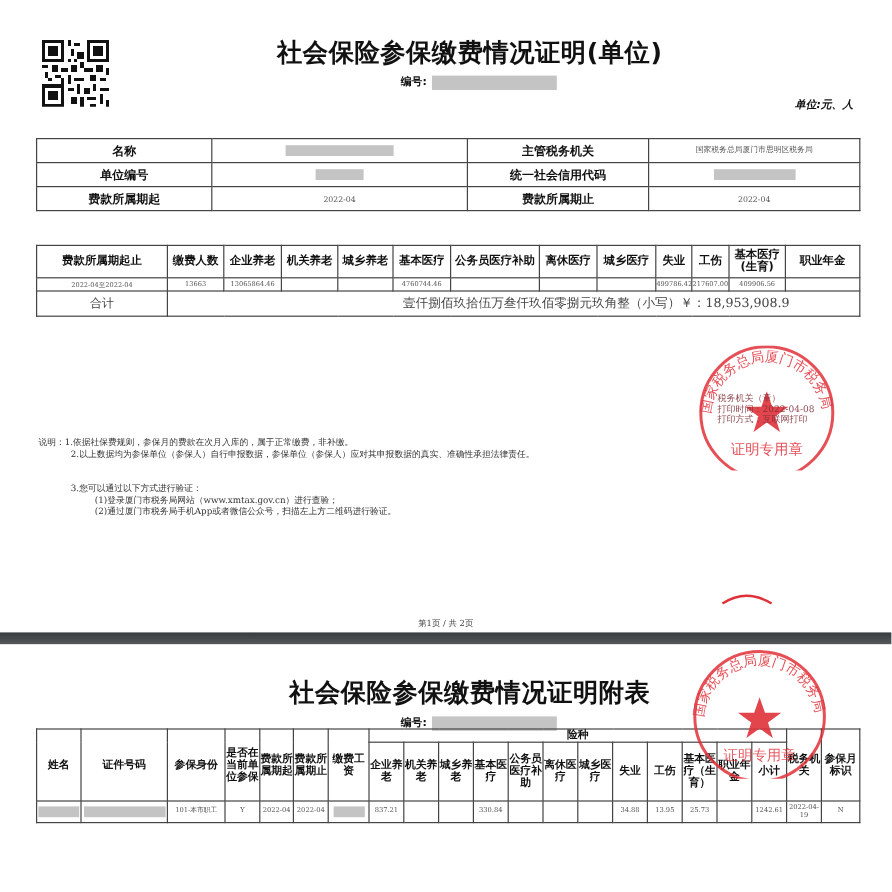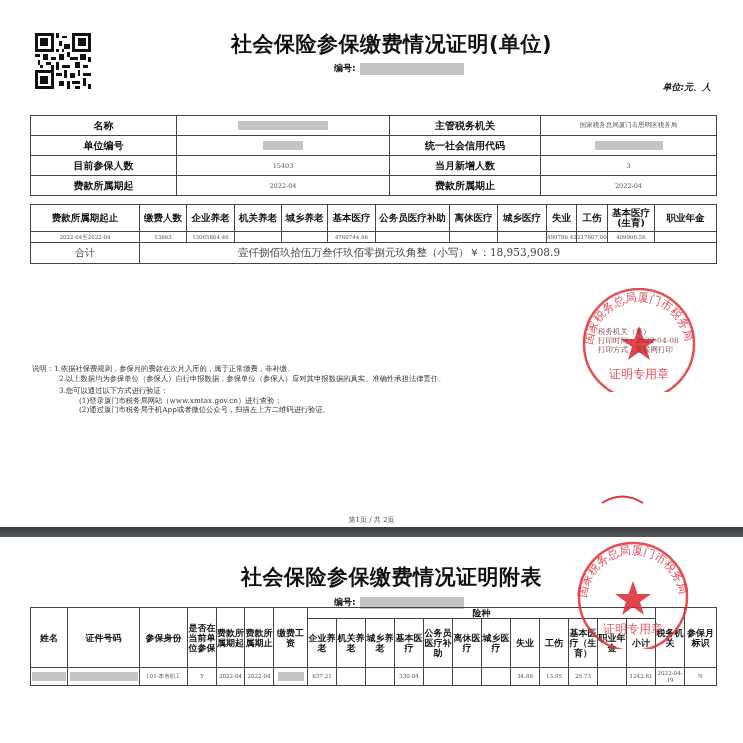--- a/index.html
+++ b/index.html
@@ -26,21 +26,21 @@
   td, th { border: 1.5px solid #444; text-align: center; vertical-align: middle; }
   .info { left: 30px; top: 115px; width: 687px; }
   .info td { height: 20px; font-size: 6.5px; color: #555; }
   .info td.lbl { font-family: "DejaVu Sans", sans-serif; font-weight: bold; font-size: 10px; color: #111; }
   .mask-cell { display: inline-block; height: 9px; background: #c4c4c4; vertical-align: middle; }
 
   .fee { left: 30px; top: 204px; width: 687px; }
   .fee th { font-family: "DejaVu Sans", sans-serif; font-weight: bold; font-size: 9.5px; line-height: 10px; height: 27px; padding: 0 1px; }
   .fee td.v { font-size: 5.5px; color: #555; height: 11px; }
   .fee td.sum-lbl { font-size: 10px; color: #444; height: 21px; margin-top: 44px; }
-  .fee td.sum-val { font-size: 10.5px; color: #444; padding-right: 58px; height: 21px; }
+  .fee td.sum-val { font-size: 10.5px; color: #444; text-align: right; padding-right: 58px; height: 21px; }
 
   .notes { position: absolute; left: 32px; top: 364px; font-size: 7.3px; color: #333; line-height: 10px; }
   .notes .n { padding-left: 27px; }
   .notes .n2 { padding-left: 47px; line-height: 9px; }
 
   .footer-page { position: absolute; left: 0; width: 743px; top: 515px; text-align: center; font-size: 7px; color: #444; }
 
   .stamp { position: absolute; pointer-events: none; }
   .stamp-text { position: absolute; color: #7a2a33; font-size: 7.5px; line-height: 9px; opacity: .85; }
 
@@ -122,26 +122,20 @@
       <td class="lbl">主管税务机关</td>
       <td>国家税务总局厦门市思明区税务局</td>
     </tr>
     <tr>
       <td class="lbl">单位编号</td>
       <td><span class="mask-cell" style="width:40px"></span></td>
       <td class="lbl">统一社会信用代码</td>
       <td><span class="mask-cell" style="width:68px"></span></td>
     </tr>
     <tr>
-      <td class="lbl">目前参保人数</td>
-      <td>15403</td>
-      <td class="lbl">当月新增人数</td>
-      <td>3</td>
-    </tr>
-    <tr>
       <td class="lbl">费款所属期起</td>
       <td>2022-04</td>
       <td class="lbl">费款所属期止</td>
       <td>2022-04</td>
     </tr>
   </tbody>
     </table>
 
   <table class="fee">
     <colgroup>
@@ -193,21 +187,21 @@
     <tr>
       <td class="sum-lbl">合计</td>
       <td class="sum-val" colspan="12">壹仟捌佰玖拾伍万叁仟玖佰零捌元玖角整（小写）￥：18,953,908.9</td>
     </tr>
   </tbody>
     </table>
 
   <div class="notes">
     <div><span>说明：</span><span>1.依据社保费规则，参保月的费款在次月入库的，属于正常缴费，非补缴。</span></div>
     <div class="n">2.以上数据均为参保单位（参保人）自行申报数据，参保单位（参保人）应对其申报数据的真实、准确性承担法律责任。</div>
-    <div class="n" style="margin-top:2px">3.您可以通过以下方式进行验证：</div>
+    <div class="n" style="margin-top:18px">3.您可以通过以下方式进行验证：</div>
     <div class="n2">(1)登录厦门市税务局网站（www.xmtax.gov.cn）进行查验；</div>
     <div class="n2">(2)通过厦门市税务局手机App或者微信公众号，扫描左上方二维码进行验证。</div>
   </div>
 
   <svg class="stamp" style="left:578px; top:288px;" width="122" height="104" viewBox="0 0 122 104">
     <defs>
       <path id="arc1" d="M14,60 A47,47 0 1,1 108,60"></path>
     </defs>
     <circle cx="61" cy="56" r="55" fill="none" stroke="#e0313a" stroke-width="2.5" opacity=".85"></circle>
     <text font-family="DejaVu Serif, serif" font-size="11.5" fill="#e0313a" opacity=".85"><textPath href="#arc1" startOffset="2%">国家税务总局厦门市税务局</textPath></text>

